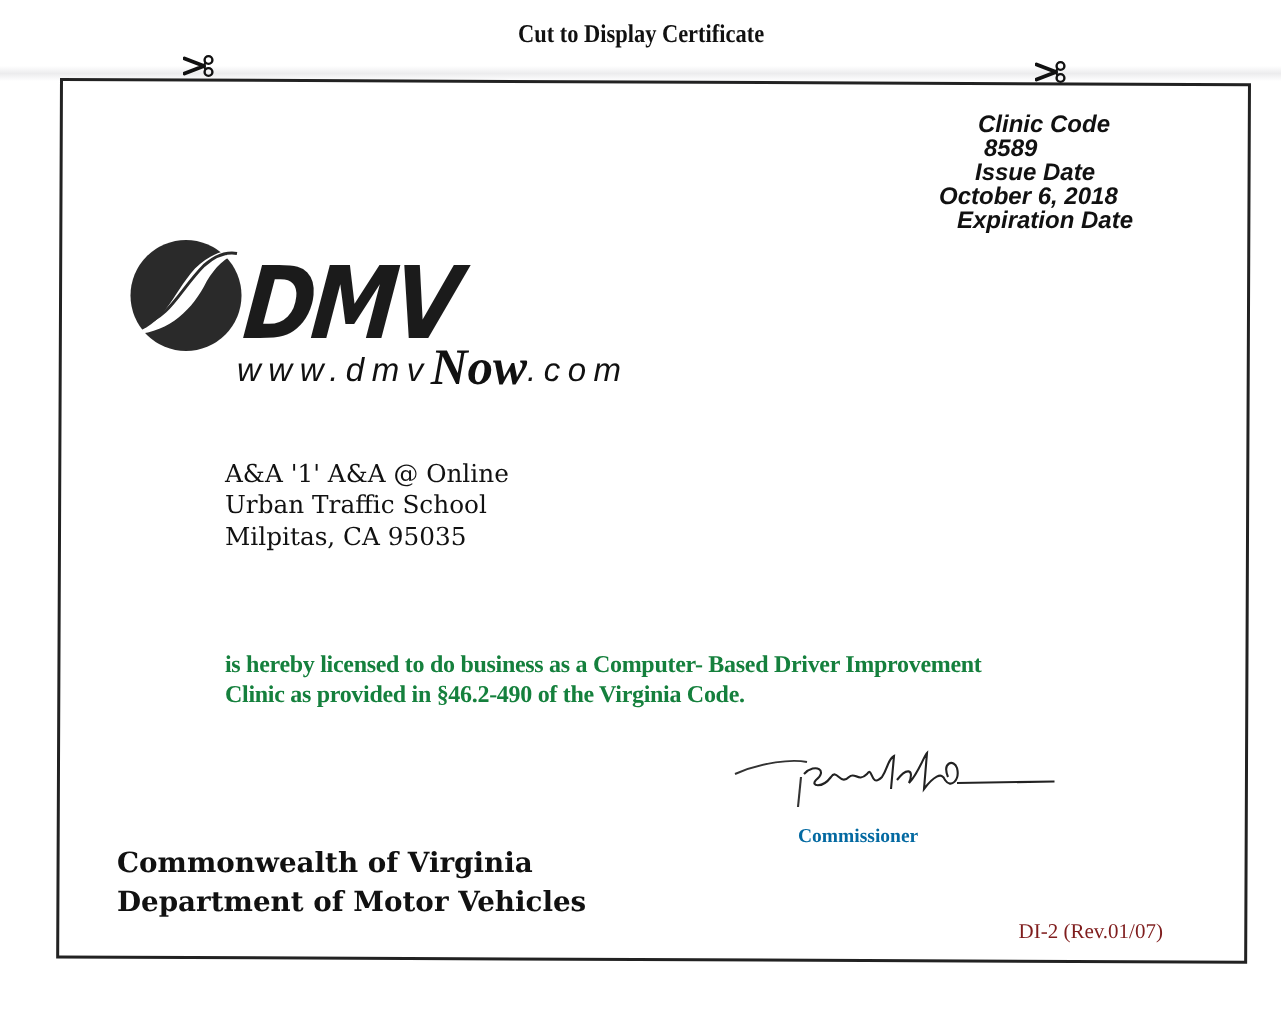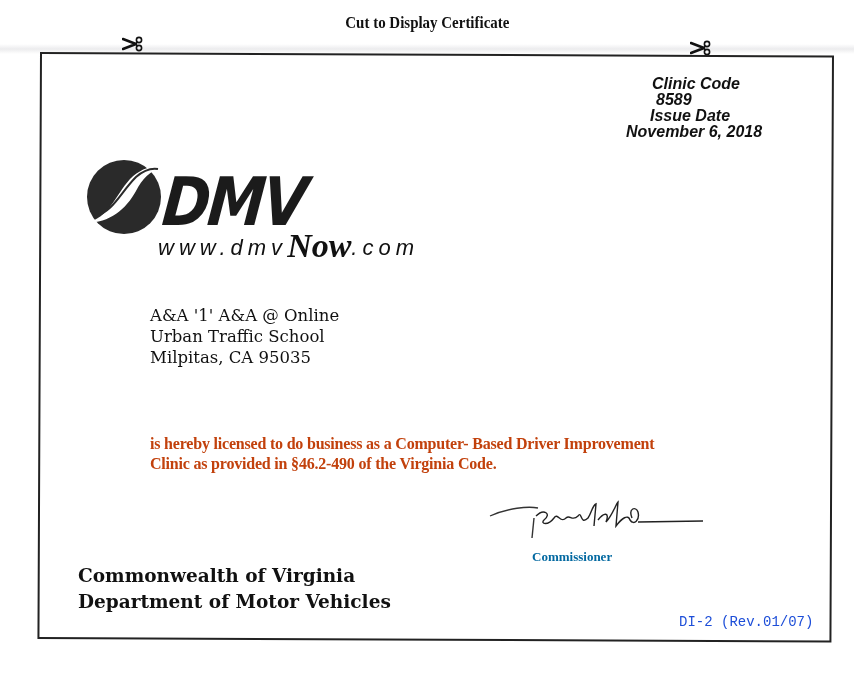--- a/index.html
+++ b/index.html
@@ -47,34 +47,34 @@
       font-family: "Liberation Serif", serif; font-style: italic; font-weight: bold; font-size: 34px;
       letter-spacing: 0; position: relative; top: 2px; text-align: center;
     }
     .address {
       position: absolute; left: 150px; top: 305px;
       font-family: "DejaVu Serif", serif; font-size: 16.5px; line-height: 21px; color: #111;
     }
     .statement {
       position: absolute; left: 150px; top: 434px; width: 620px;
       font-family: "Liberation Serif", serif; font-weight: bold; font-size: 16px; line-height: 20px;
-      color: #c2410c; letter-spacing: -0.2px;
+      color: #15803d; letter-spacing: -0.2px;
     }
     .signature { position: absolute; left: 488px; top: 498px; width: 220px; height: 50px; }
     .sig-title {
       position: absolute; left: 532px; top: 549px;
       font-family: "Liberation Serif", serif; font-weight: bold; font-size: 13px; color: #0369a1;
     }
     .agency {
       position: absolute; left: 78px; top: 563px;
       font-family: "DejaVu Serif", serif; font-weight: bold; font-size: 18.5px; line-height: 26px; color: #111;
     }
     .form-id {
       position: absolute; left: 679px; top: 614px;
-      font-family: Liberation Mono, monospace; font-size: 14px; color: #1d4ed8;
+      font-family: Liberation Serif, serif; font-size: 14px; color: #7f1d1d;
     }
   </style>
 </head>
 <body>
 
 <div class="cut-title">Cut to Display Certificate</div>
 
 <div class="smudge"></div>
 
 <svg class="scissor left" viewBox="0 0 22 16">
@@ -89,21 +89,22 @@
   <circle cx="17" cy="12" r="2.6" fill="none" stroke="#111" stroke-width="1.6"></circle>
   <path d="M14 8 L15 5.5 M14 8 L15 10.5" stroke="#111" stroke-width="1.4"></path>
 </svg>
 
 <div class="frame"></div>
 
 <div class="info">
   <div style="padding-left:40px">Clinic Code</div>
   <div style="padding-left:44px">8589</div>
   <div style="padding-left:38px">Issue Date</div>
-  <div style="padding-left:14px">November 6, 2018</div>
+  <div style="padding-left:14px">October 6, 2018</div>
+  <div style="padding-left:26px">Expiration Date</div>
 </div>
 
 <div class="logo">
   <svg class="logo-globe" viewBox="0 0 82 82">
     <circle cx="44" cy="40" r="37" fill="#2a2a2a"></circle>
     <path d="M6 66 C 30 60, 34 40, 50 22 C 60 12, 72 8, 82 10 C 70 14, 62 22, 56 34 C 46 52, 30 66, 6 66 Z" fill="#ffffff"></path>
     <path d="M14 60 C 34 54, 40 36, 56 20 C 64 13, 72 11, 78 12" stroke="#2a2a2a" stroke-width="2" fill="none"></path>
   </svg>
   <div class="logo-word">DMV</div>
   <div class="logo-url"><span>www.dmv</span><span class="now">Now</span><span>.com</span></div>

